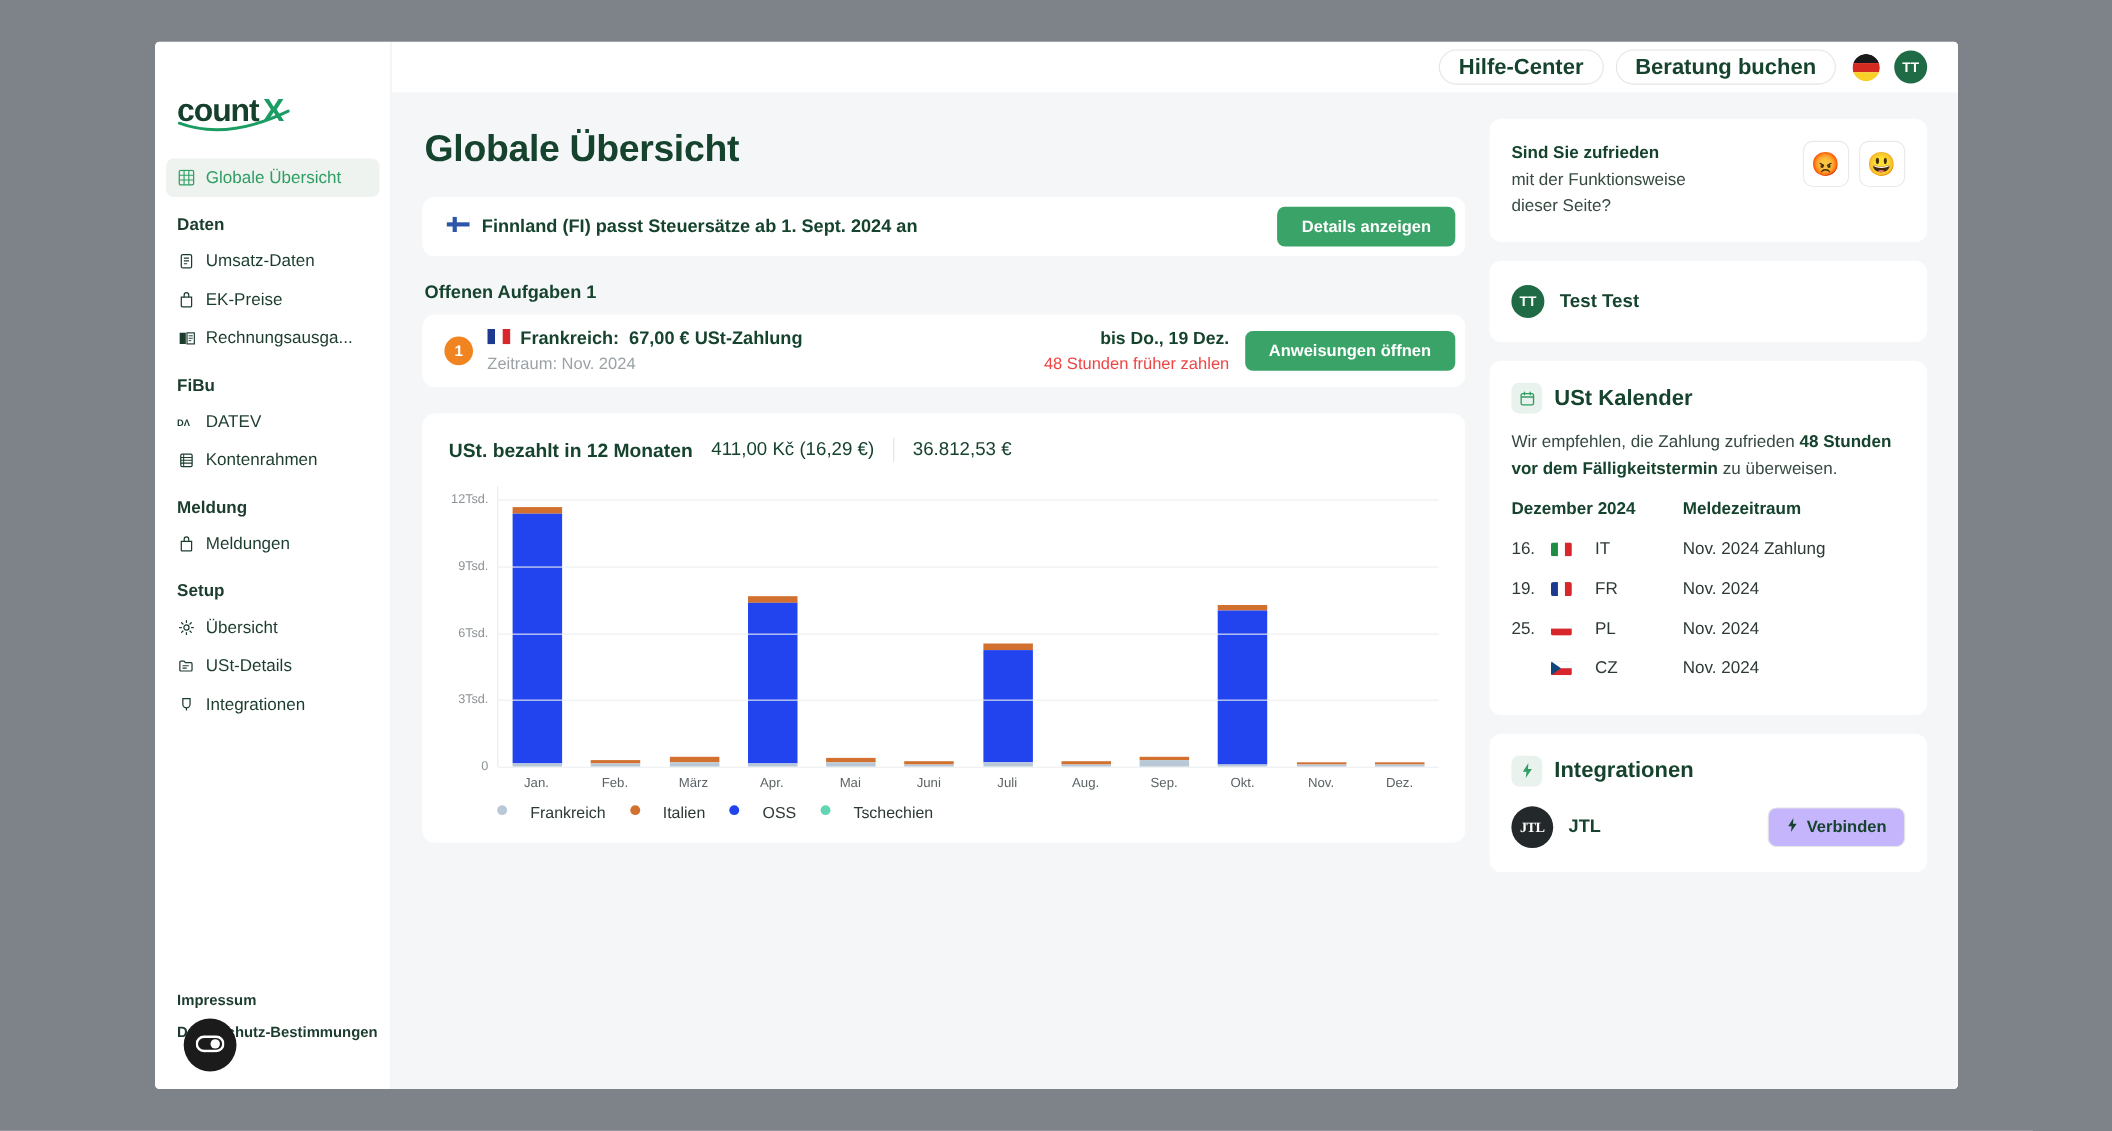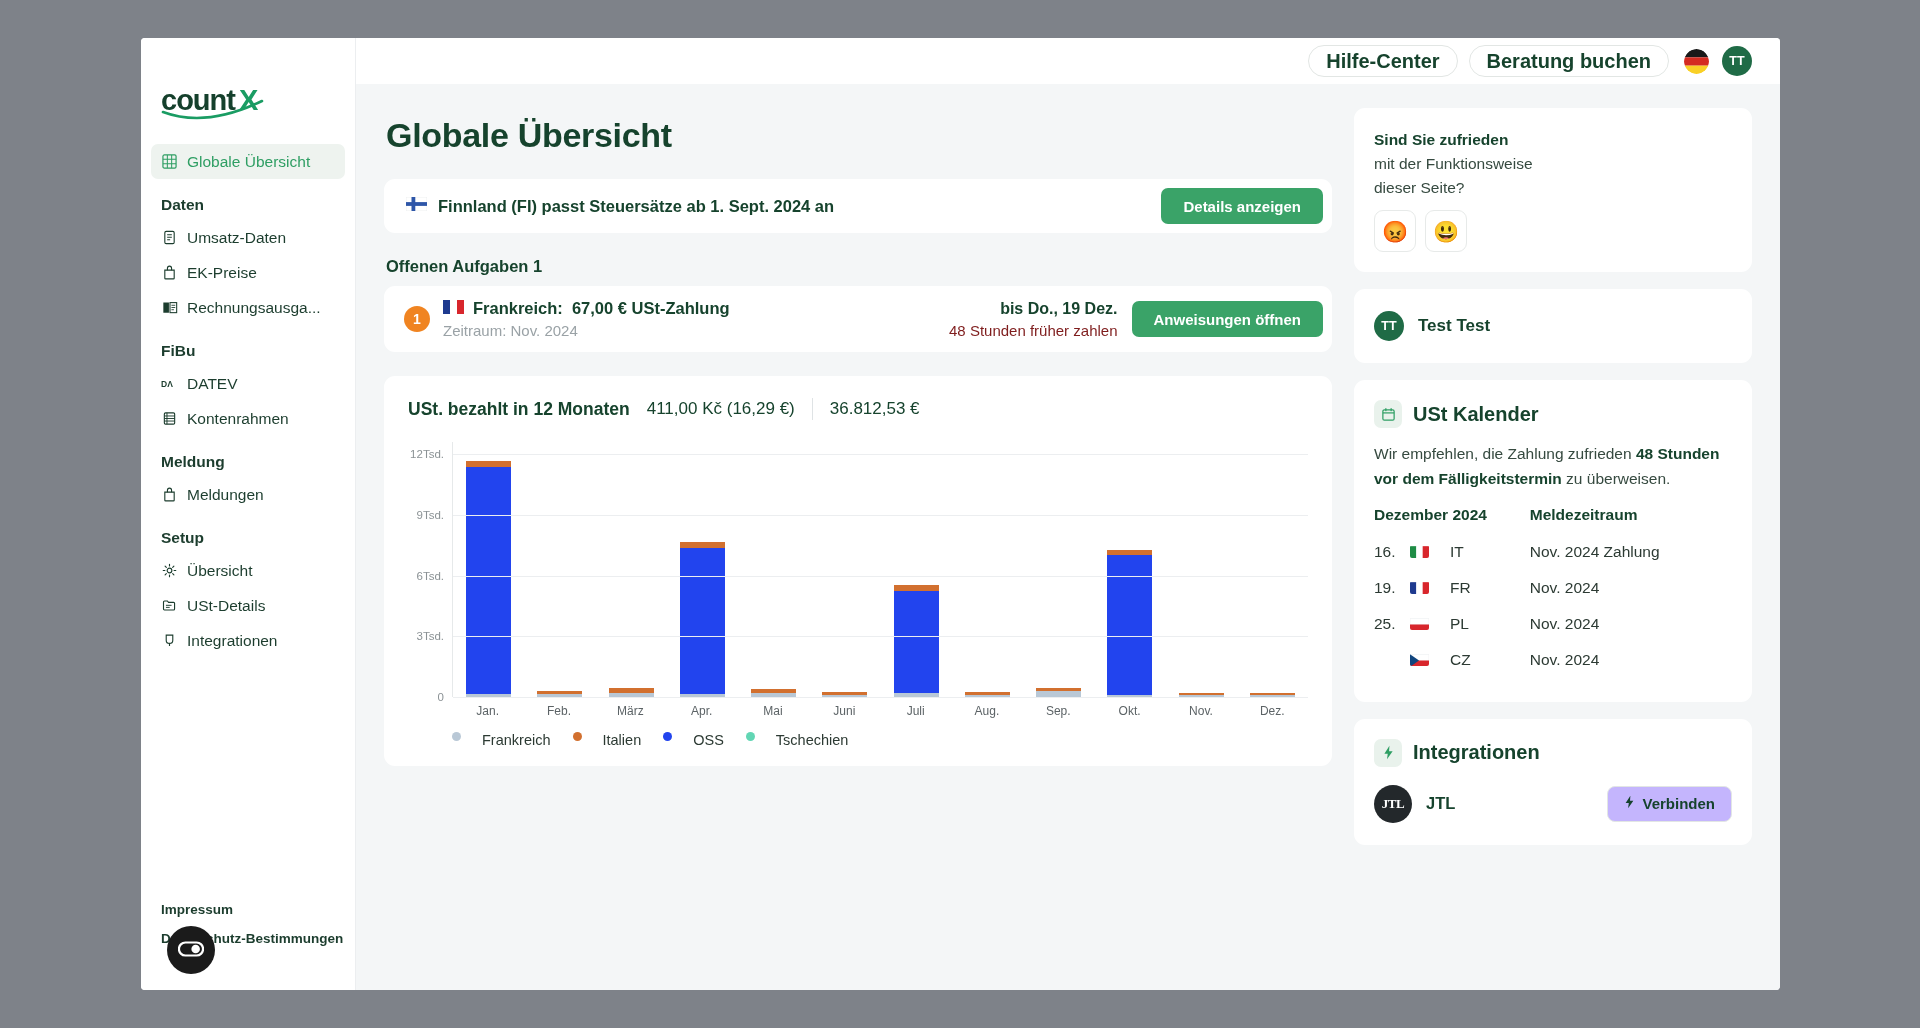--- a/index.html
+++ b/index.html
@@ -113,21 +113,21 @@
     width: 26px; height: 26px; border-radius: 50%;
     background: #f08421; color: #fff; font-size: 14px; font-weight: bold;
     display: flex; align-items: center; justify-content: center; flex: 0 0 26px;
   }
   .task-main { flex: 1; margin-left: 13px; }
   .task-r1 { display: flex; align-items: flex-end; gap: 9px; font-size: 16.5px; color: #16432d; }
   .task-r1 b { font-weight: bold; }
   .task-r2 { font-size: 15px; color: #9aa2a6; margin-top: 4px; }
   .task-due { text-align: right; margin-right: 14px; }
   .task-due-1 { font-size: 16px; font-weight: bold; color: #16432d; }
-  .task-due-2 { font-size: 15px; color: #7f1d1d; margin-top: 4px; }
+  .task-due-2 { font-size: 15px; color: #ef4444; margin-top: 4px; }
 
   
   .chart-card { padding: 22px 24px 18px 24px; }
   .chart-head { display: flex; align-items: center; gap: 17px; margin-bottom: 22px; }
   .chart-title { font-size: 17.5px; font-weight: bold; color: #16432d; }
   .chart-val { font-size: 17px; color: #16432d; }
   .chart-sep { width: 1px; height: 22px; background: #dfe3e5; }
 
   .plot { position: relative; height: 255px; display: flex; }
   .yaxis { width: 44px; position: relative; flex: 0 0 44px; }
@@ -139,21 +139,21 @@
   .bar { width: 45px; display: flex; flex-direction: column; justify-content: flex-end; }
   .seg { width: 100%; }
   .xaxis { display: flex; margin-left: 44px; }
   .xtick { flex: 1; text-align: center; font-size: 12px; color: #5c6366; padding-top: 7px; }
   .legend { display: flex; gap: 22px; margin: 14px 0 0 44px; }
   .leg { display: flex; align-items: flex-start; gap: 21px; font-size: 14.5px; color: #2c3a33; }
   .dot { width: 9px; height: 9px; border-radius: 50%; }
 
   
   .rcard { background: #fff; border-radius: 11px; margin-bottom: 17px; }
-  .feedback { display: flex; align-items: flex-start; padding: 20px 20px; gap: 10px; flex-direction: column; }
+  .feedback { display: flex; align-items: flex-start; padding: 20px 20px; gap: 10px; }
   .fb-text { flex: 1; font-size: 15.5px; color: #364a40; line-height: 1.55; }
   .fb-text b { color: #16432d; }
   .fb-btns { display: flex; gap: 9px; }
   .fb-btn {
     width: 42px; height: 42px; border-radius: 9px; border: 1px solid #e7eae9;
     background: #fff; font-size: 21px; line-height: 1; cursor: pointer;
     display: flex; align-items: center; justify-content: center;
   }
   .userrow { display: flex; align-items: center; gap: 14px; padding: 22px 20px; }
   .user-av {

